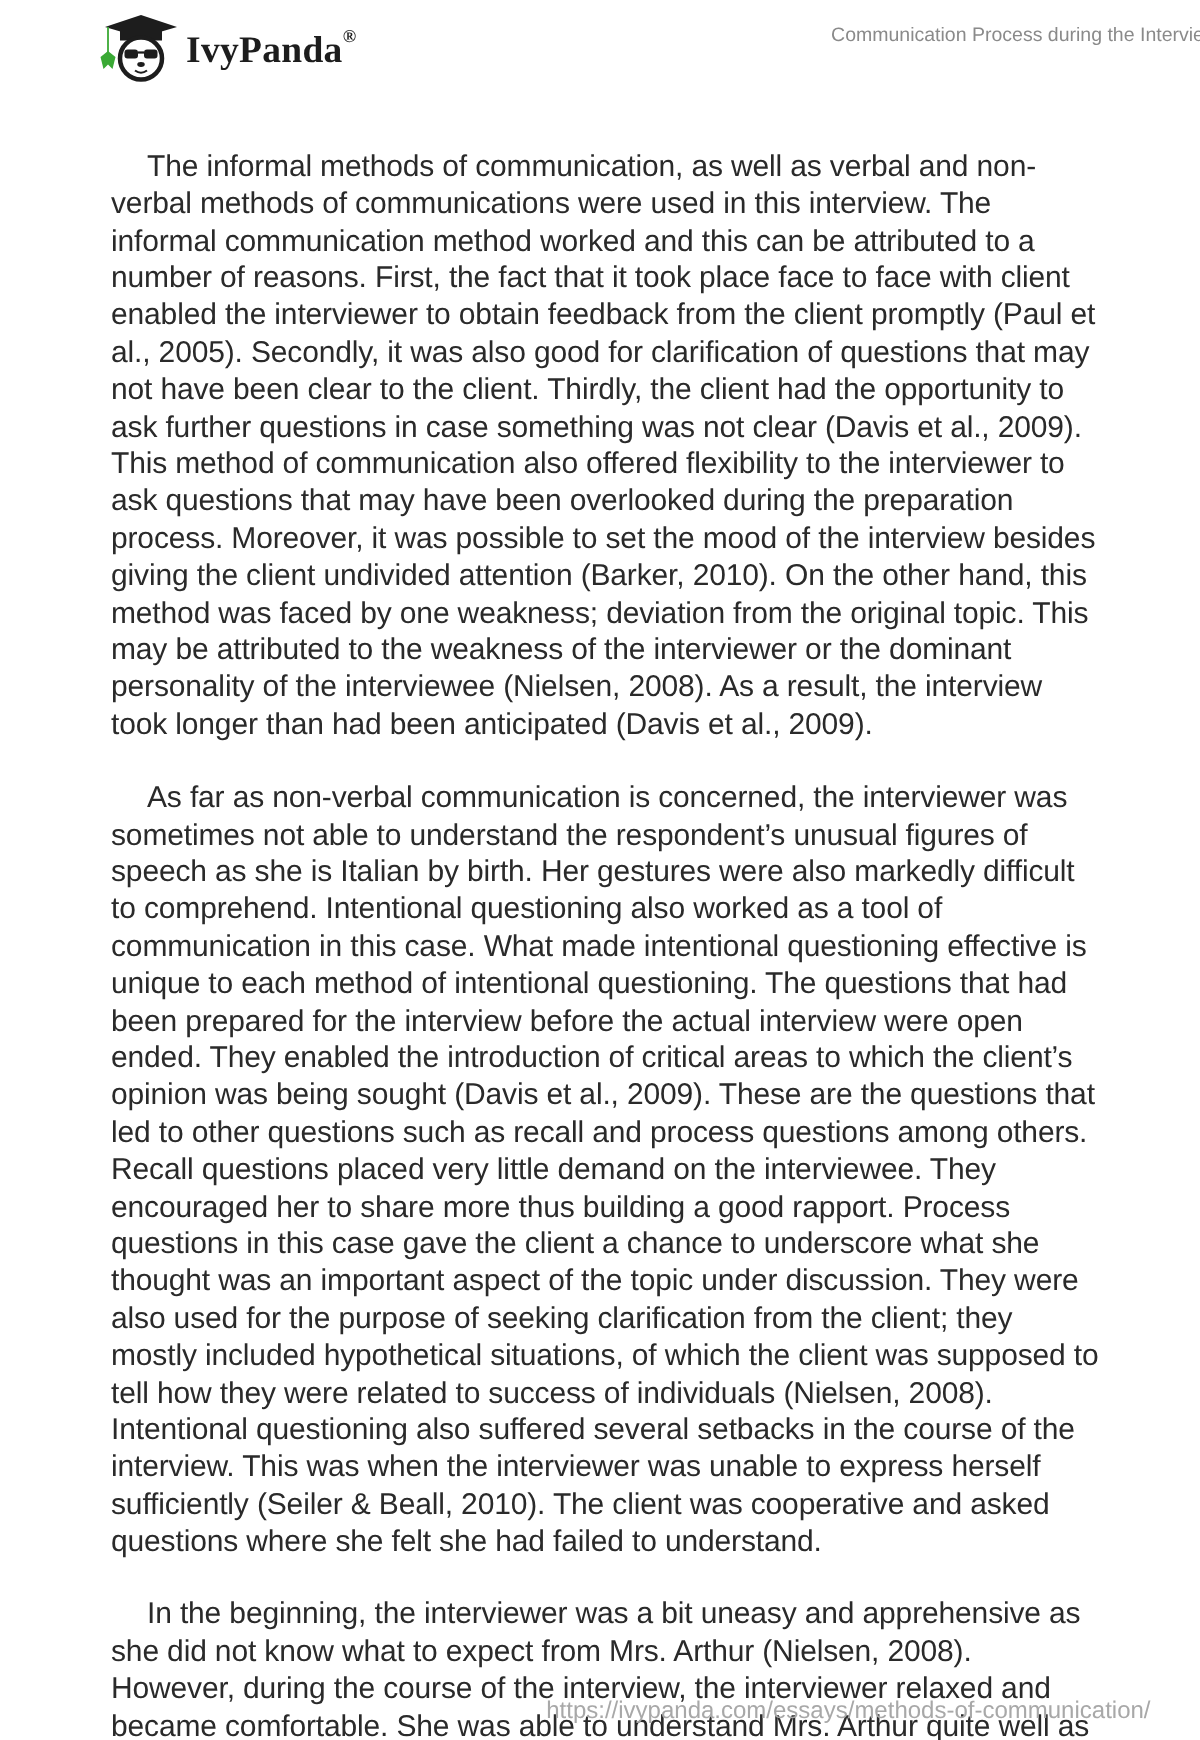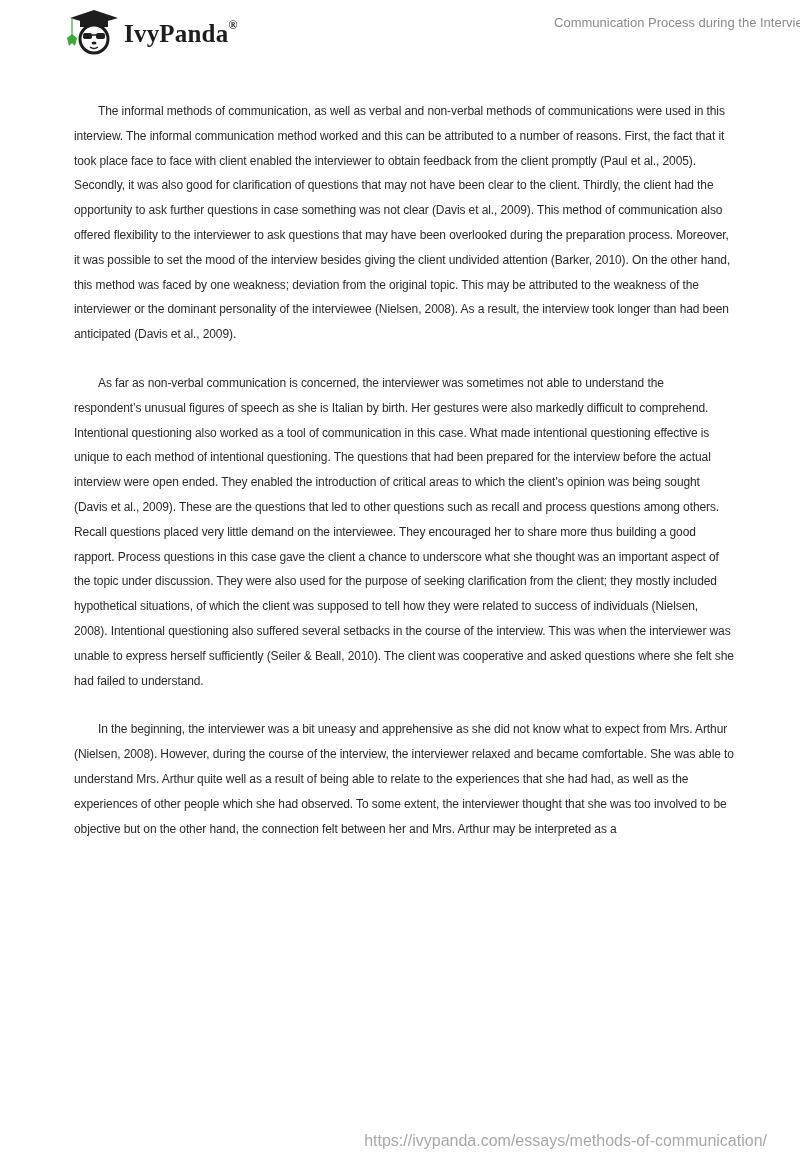--- a/index.html
+++ b/index.html
@@ -6,21 +6,21 @@
     body { width: 800px; height: 1160px; position: relative; overflow: hidden;
            font-family: "Liberation Sans", sans-serif; color: #222222; }
     .header { position: absolute; top: 0; left: 0; width: 800px; height: 60px; margin-left: 46px; }
     .logo { position: absolute; left: 18px; top: 8px; display: flex; align-items: center; }
     .logo svg { width: 56px; height: 48px; display: block; }
     .logo-text { font-family: "Liberation Serif", serif; font-weight: bold; font-size: 25px;
                  color: #1d1d1d; margin-left: 4px; letter-spacing: 0.2px; position: relative; top: 2px; }
     .logo-text sup { font-size: 12px; position: relative; top: -4px; }
     .running-title { position: absolute; right: 34px; top: 15px; font-size: 13px; color: #8a8a8a; }
     .content { position: absolute; left: 74px; top: 99px; width: 660px; }
-    .para { margin: 0 0 24px 0; font-size: 12px; line-height: 24.8px; color: #2a2a2a;
+    .para { margin: 0 0 24px 0; font-size: 20px; line-height: 24.8px; color: #2a2a2a;
             text-indent: 24px; letter-spacing: -0.1px; }
     .footer-url { position: absolute; right: 33px; top: 1132px; font-size: 16px; color: #a8a8a8; }
   </style>
 </head>
 <body>
 
 <div class="header">
   <div class="logo">
     <svg viewBox="0 0 56 48">
 

